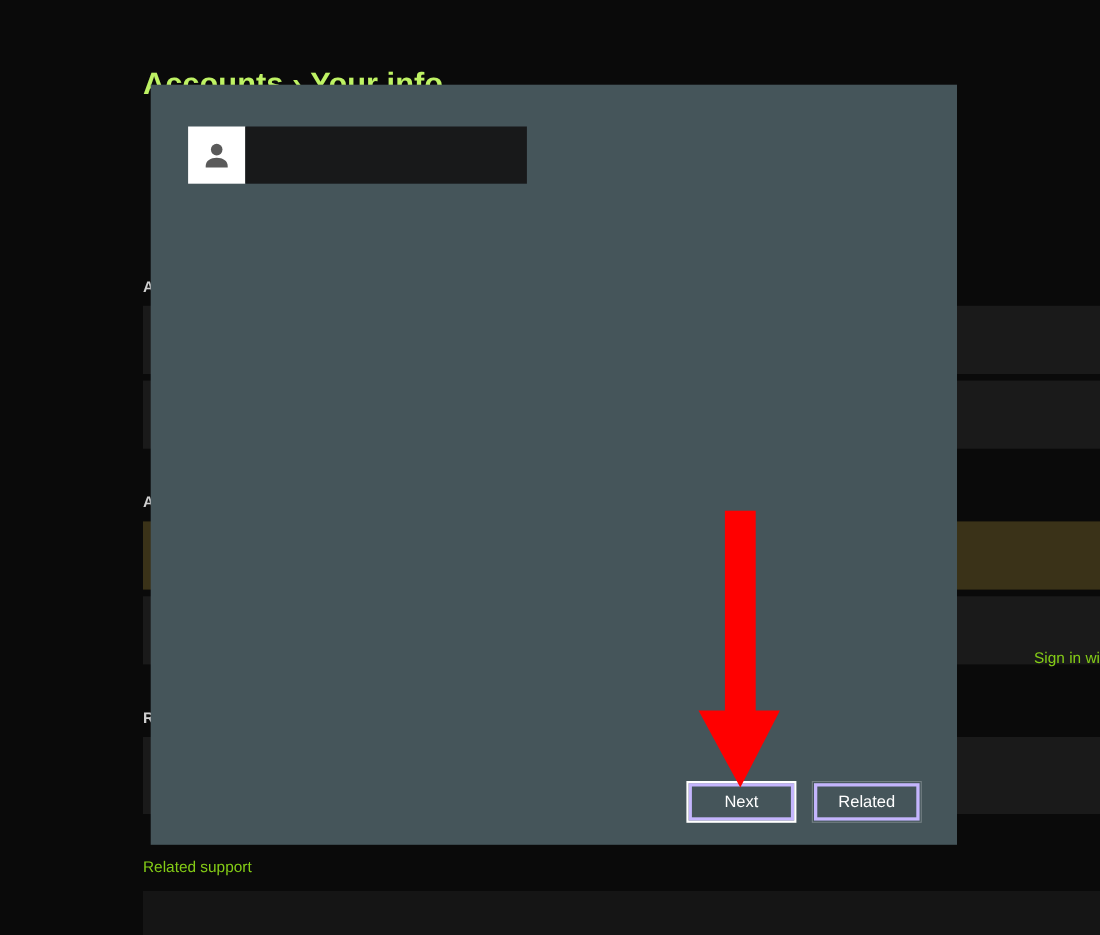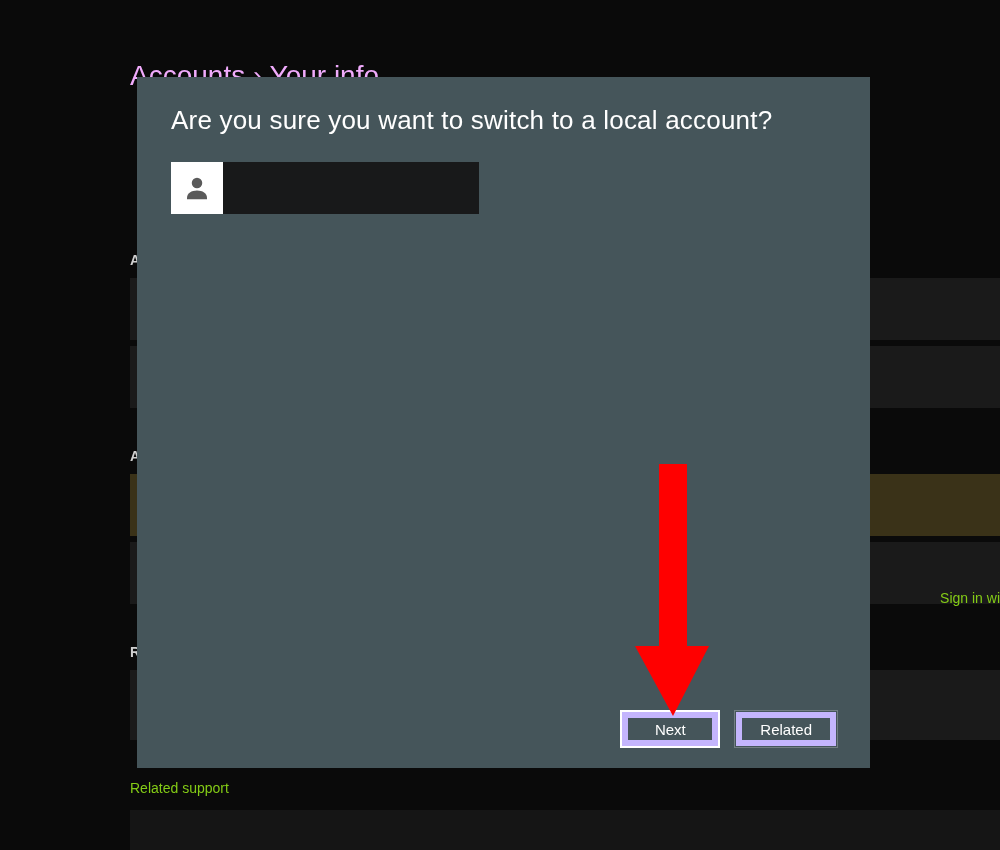--- a/index.html
+++ b/index.html
@@ -14,23 +14,23 @@
       background: #0a0a0a;
       overflow: hidden;
       position: relative;
     }
     .bg-page {
       position: absolute;
       top: 0; left: 0; right: 0; bottom: 0;
       padding: 60px 0 0 130px;
     }
     .bg-header {
-      color: #f0abfc;
+      color: #bef264;
       font-size: 28px;
-      font-weight: 400;
+      font-weight: 700;
       margin-bottom: 40px;
     }
     .bg-section-label {
       color: #d0d0d0;
       font-size: 14px;
       font-weight: 600;
       margin-bottom: 10px;
     }
     .bg-strip {
       height: 62px;
@@ -116,21 +116,21 @@
     .modal-footer {
       margin-top: auto;
       display: flex;
       justify-content: flex-end;
       gap: 18px;
     }
     .btn {
       min-width: 96px;
       height: 34px;
       background: transparent;
-      border: 6px solid #c4b5fd;
+      border: 3px solid #c4b5fd;
       outline: 1px solid rgba(255,255,255,0.25);
       outline-offset: 1px;
       color: #ffffff;
       font-size: 15px;
       cursor: pointer;
       padding: 0 18px;
       display: flex;
       align-items: center;
       justify-content: center;
     }
@@ -171,21 +171,20 @@
     <div class="bg-strip" style="height:70px"></div>
   </div>
 
   <div class="related-support">Related support</div>
   <div class="bg-bottom-strip"></div>
 </div>
 
 <div class="bg-signin">Sign in wi</div>
 
 <div class="modal">
-  <div class="modal-title">Are you sure you want to switch to a local account?</div>
   <div class="modal-body">
   </div>
 
   <div class="account-row">
     <div class="avatar-box">
       <svg viewBox="0 0 24 24" fill="#5a5a5a">
           <circle cx="12" cy="8" r="4.2"></circle>
           <path d="M4 20c0-3.8 3.6-6 8-6s8 2.2 8 6v1H4v-1z"></path>
         </svg>
     </div>

